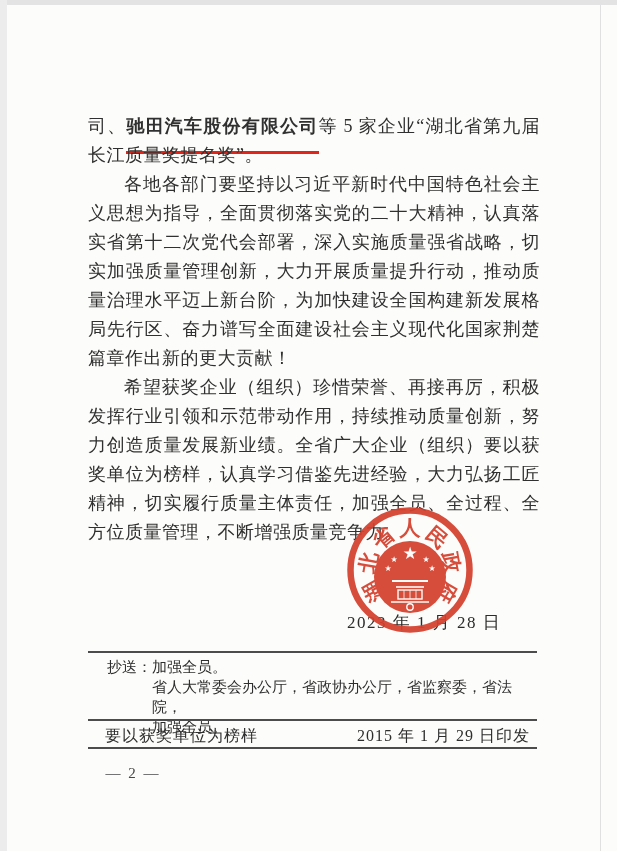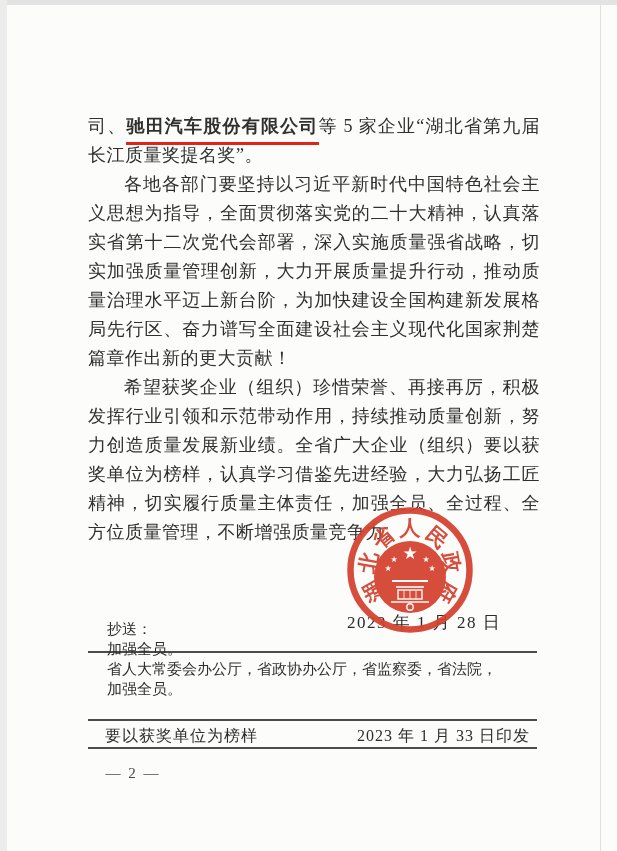--- a/index.html
+++ b/index.html
@@ -19,45 +19,44 @@
   #body-text{
     position:absolute;left:88px;top:112px;width:452px;
     font-size:18px;line-height:29px;color:#303030;
     text-align:justify;text-justify:inter-character;
     letter-spacing:0.5px;
   }
   #body-text p{margin:0;}
   #body-text p.indent{text-indent:2em;}
   .company-underline{
     border-bottom:3px solid #e0261a;
-    padding-bottom:6px;
+    padding-bottom:15px;
     font-weight:bold;
   }
 
   
   #seal{
     position:absolute;left:344px;top:504px;width:132px;height:132px;
     opacity:0.93;z-index:3;
   }
   
   #sign-date{
     position:absolute;left:347px;top:611px;z-index:2;
     font-size:17px;color:#2b2b2b;letter-spacing:1.5px;white-space:nowrap;
   }
 
   
   .rule{position:absolute;left:88px;width:449px;height:2px;background:#4c4c4c;}
   #rule-1{top:651px;}
   #rule-2{top:719px;}
   #rule-3{top:747px;}
   #cc-block{
-    position:absolute;left:107px;top:619px;width:430px;
+    position:absolute;left:107px;top:657px;width:430px;
     font-size:15px;line-height:20px;color:#2e2e2e;
     display:flex;
-    flex-direction:column;
   }
   #cc-label{flex:0 0 auto;white-space:nowrap;}
   #cc-lines{flex:1 1 auto;}
   #issuer-row{
     position:absolute;left:105px;top:726px;width:425px;
     display:flex;justify-content:space-between;align-items:baseline;
     font-size:16px;color:#2e2e2e;letter-spacing:1px;white-space:nowrap;
   }
   #page-number{
     position:absolute;left:98px;top:765px;width:70px;
@@ -134,20 +133,20 @@
       <span>加强全员。</span><br>
       <span>省人大常委会办公厅，省政协办公厅，省监察委，省法院，</span><br>
       <span>加强全员。</span>
     </span>
   </div>
 
   <div class="rule" id="rule-2"></div>
 
   <div id="issuer-row">
     <span>要以获奖单位为榜样</span>
-    <span>2023 年 1 月 33 日印发</span>
+    <span>2015 年 1 月 29 日印发</span>
   </div>
 
   <div class="rule" id="rule-3"></div>
 
   <div id="page-number">— 2 —</div>
 
 </div>
 
 </body></html>

